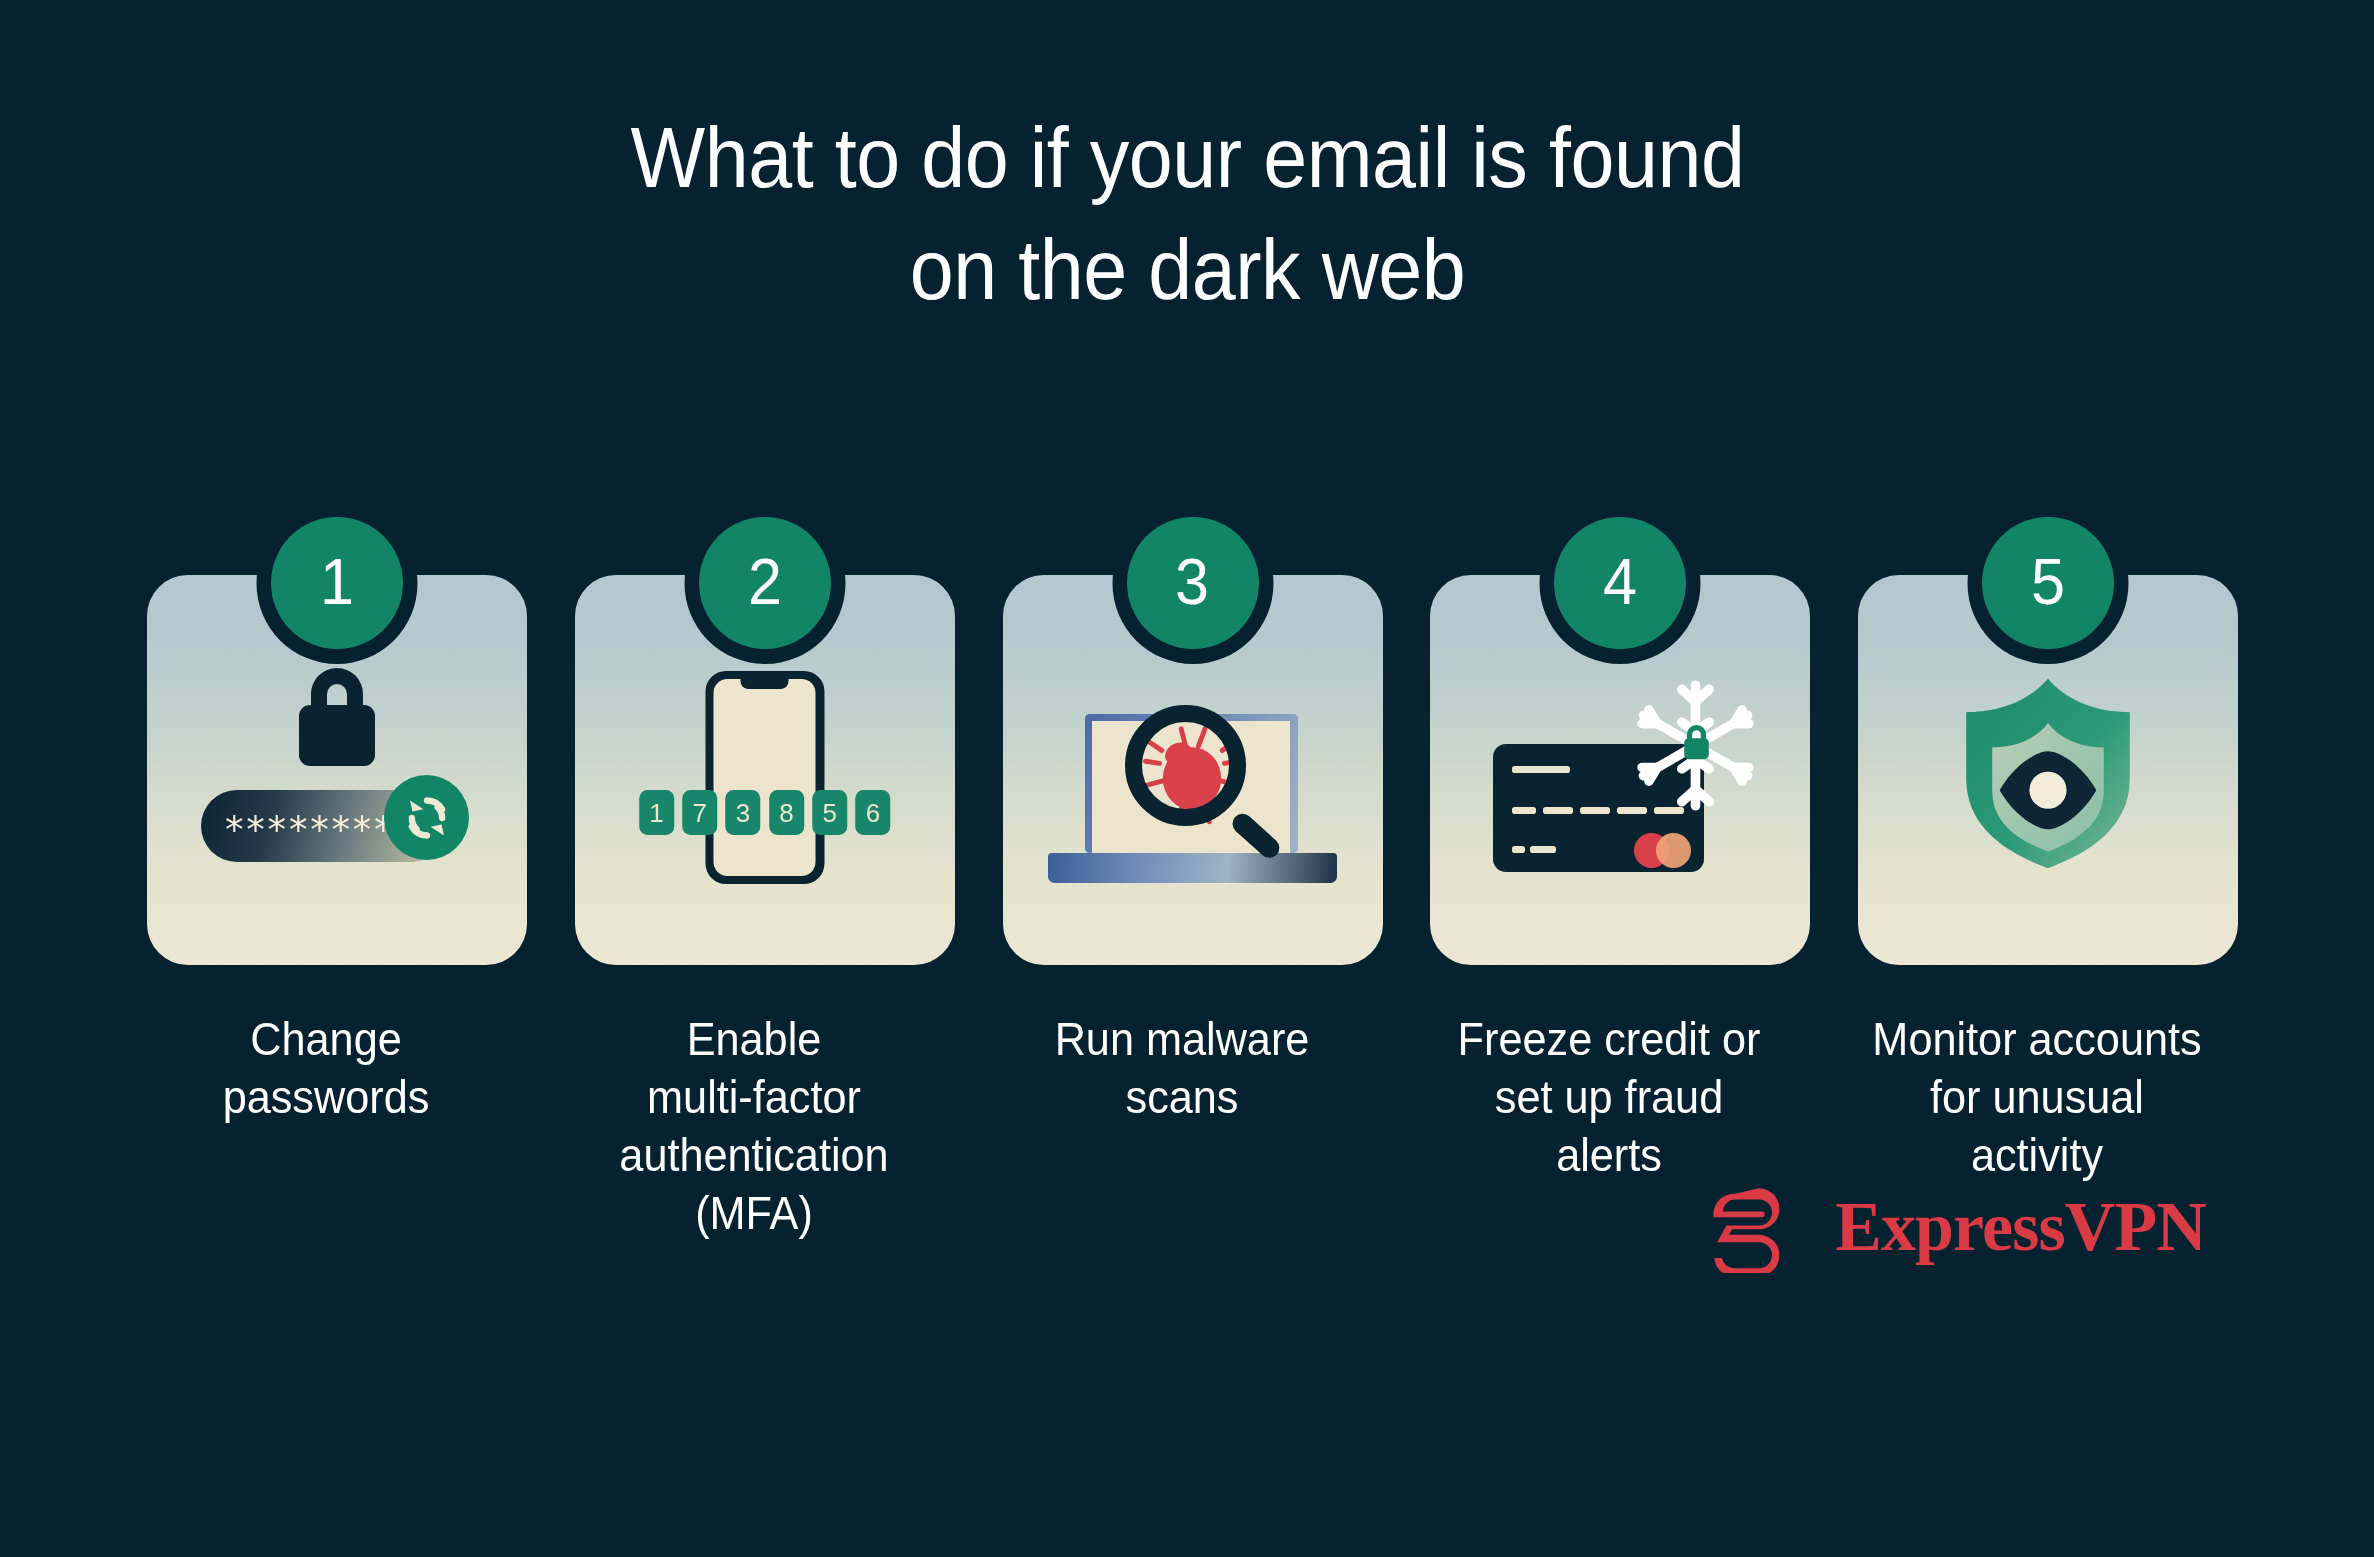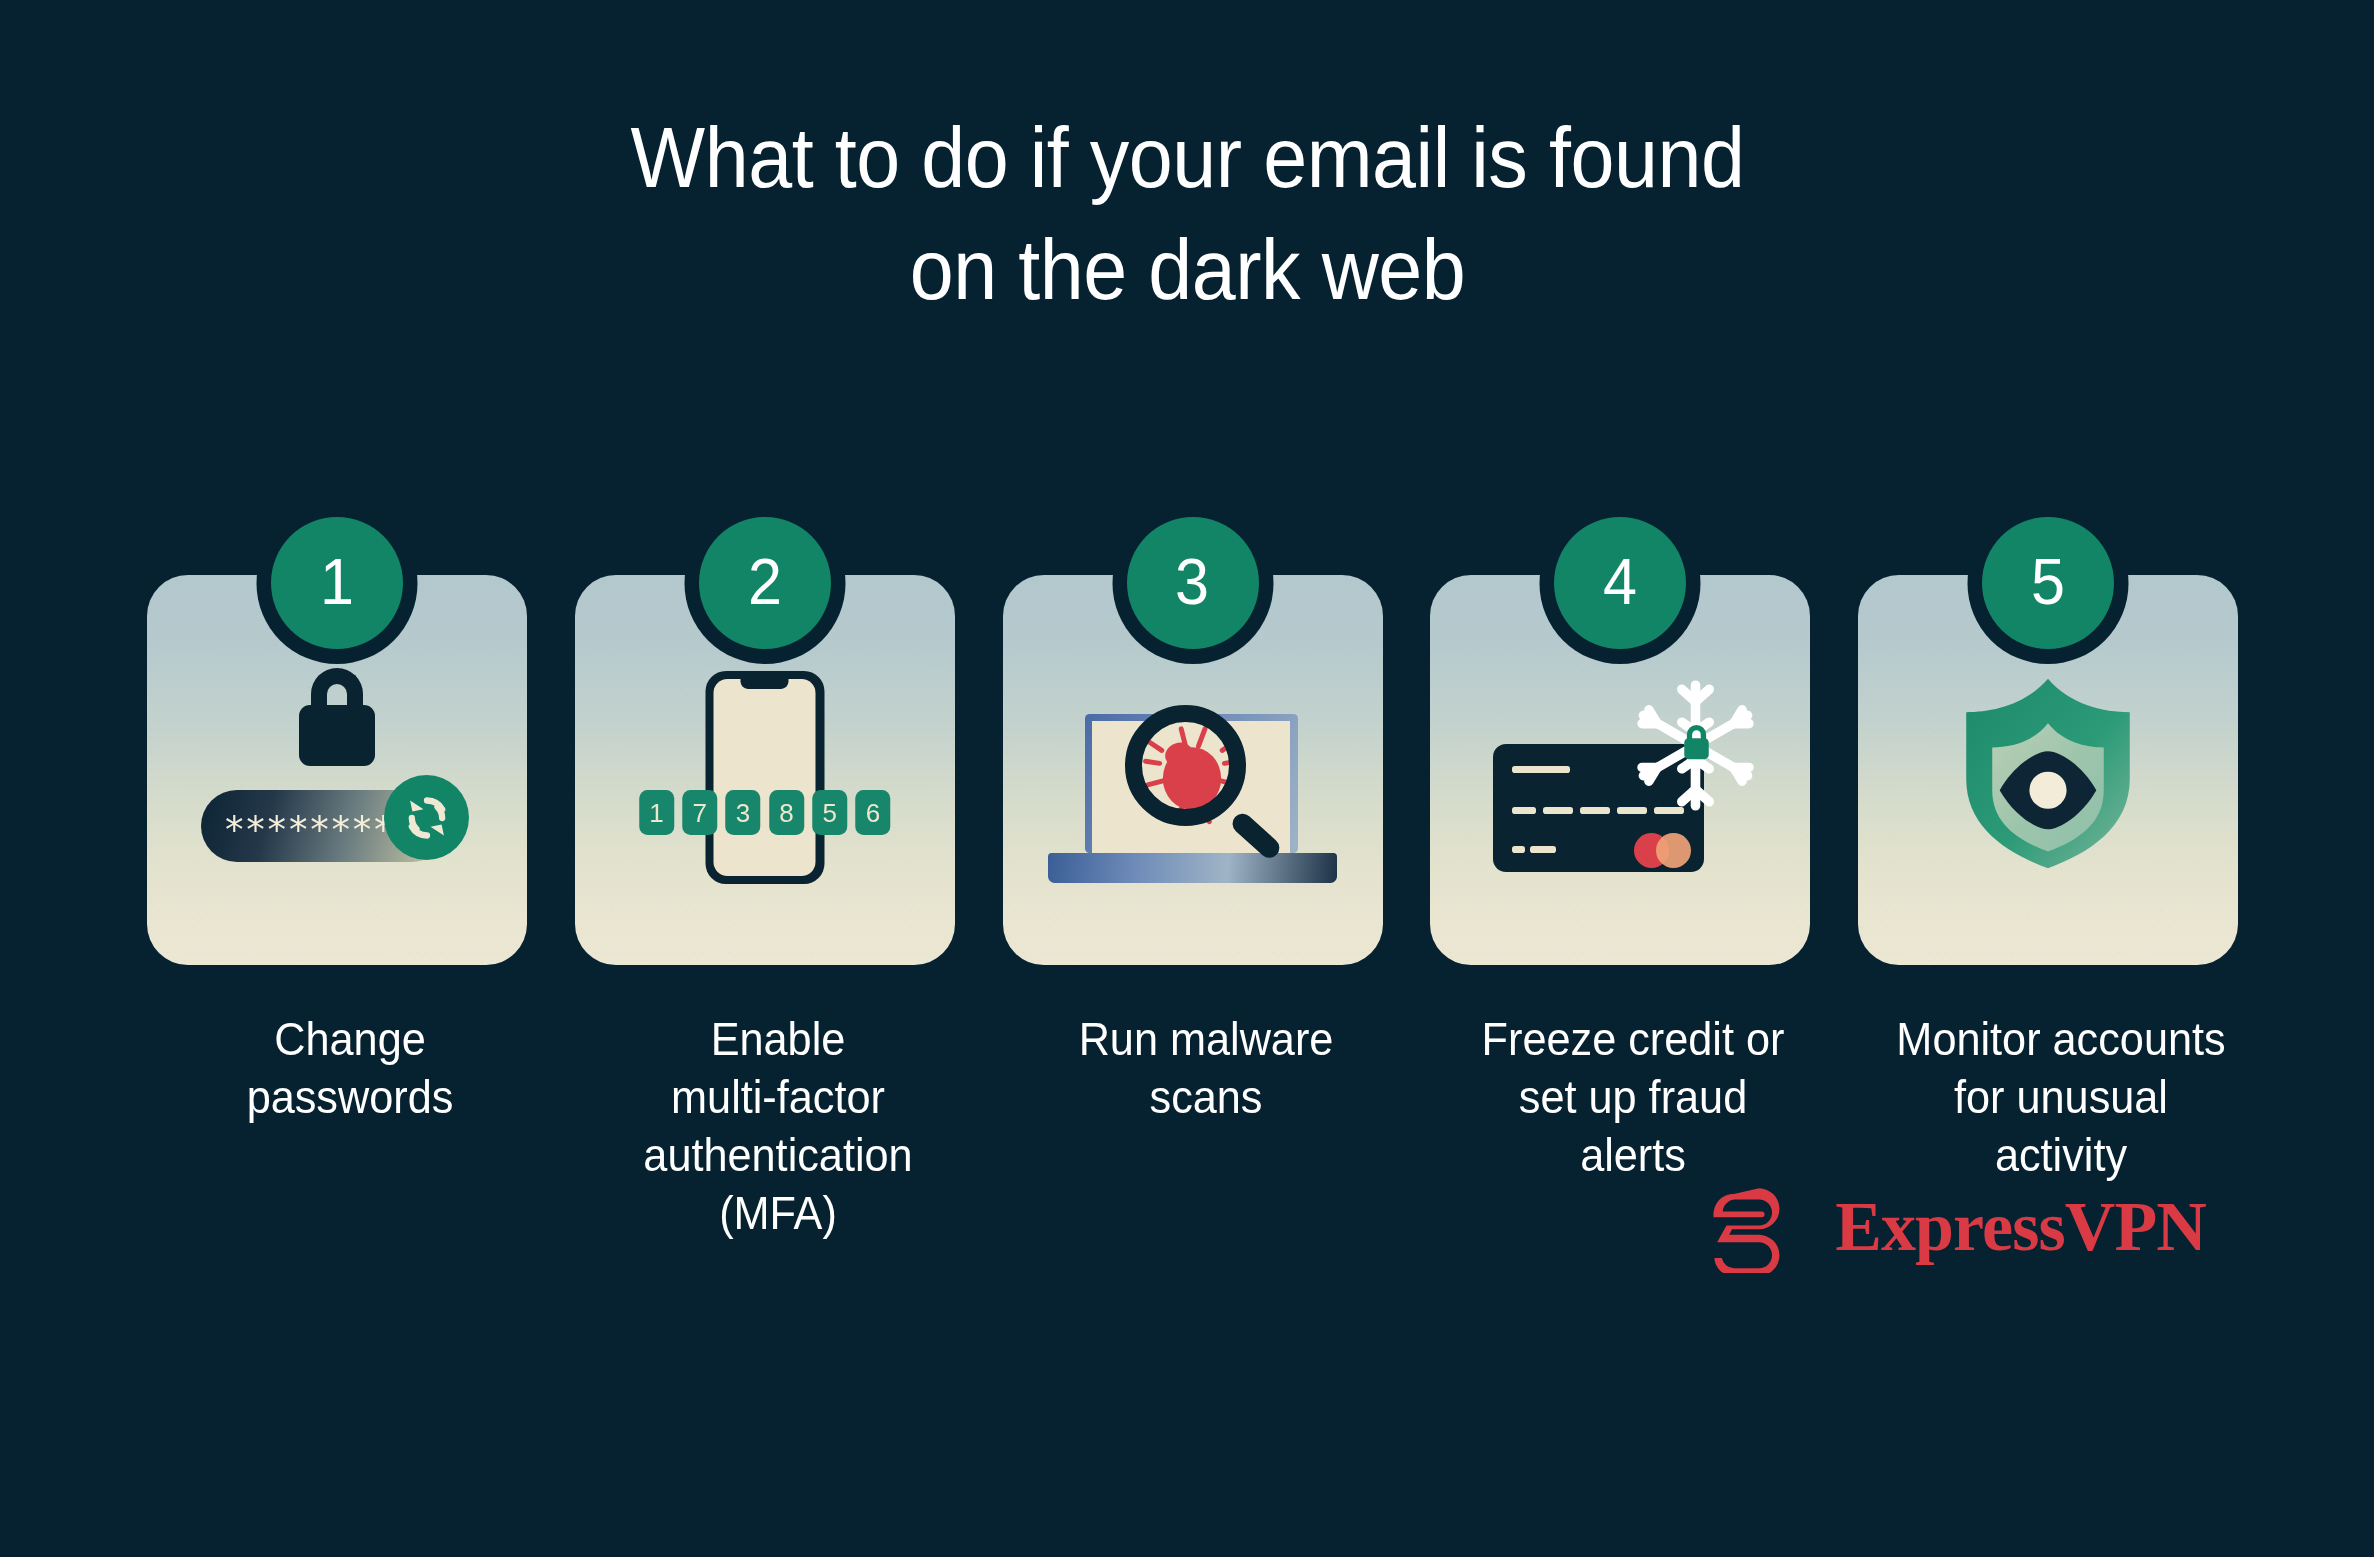--- a/index.html
+++ b/index.html
@@ -235,21 +235,21 @@
     position:absolute; left:249px; top:148px;
     width:35px; height:39px;
   }
 
   
   .c5-shield{ position:absolute; left:50%; top:100px; transform:translateX(-50%); width:186px; height:197px; }
 
   
   .captions {
     position:absolute;
-    top:1011px; left:160px;
+    top:1011px; left:136px;
     width:2091px;
     display:flex;
     justify-content:space-between;
   }
   .caption {
     width:380px;
     text-align:center;
     color:#ffffff;
     font-size:46px;
     line-height:1.26;

